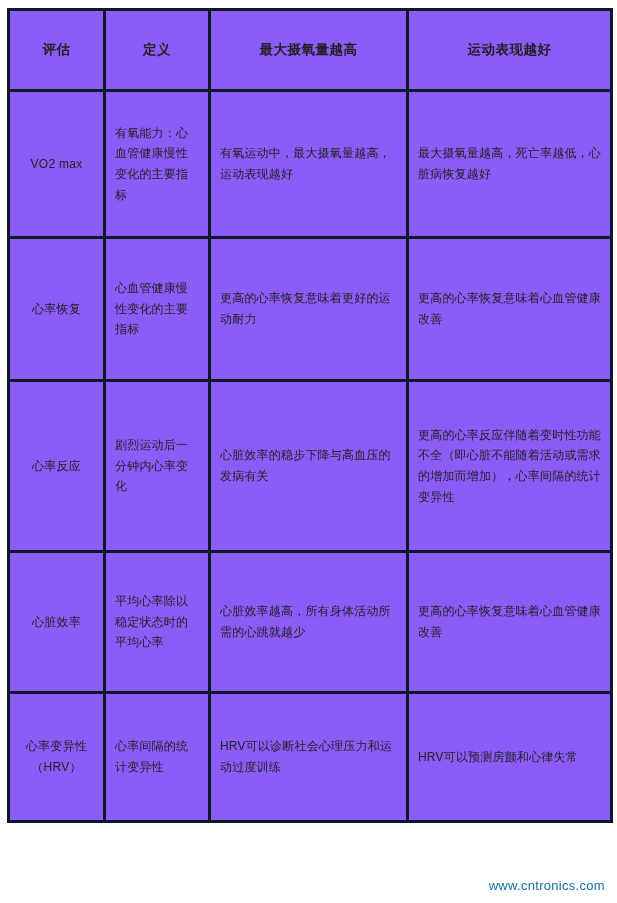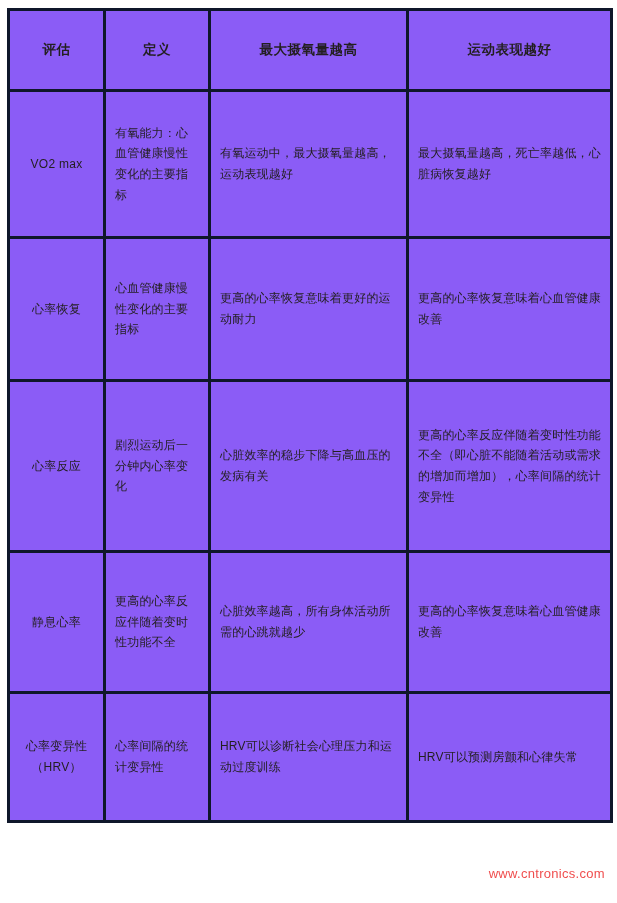--- a/index.html
+++ b/index.html
@@ -66,23 +66,23 @@
   tr.r0 td { height: 132px; }
   tr.r1 td { height: 118px; }
   tr.r2 td { height: 128px; }
   tr.r3 td { height: 156px; }
   tr.r4 td { height: 126px; }
   tr.r5 td { height: 114px; }
 
   .watermark {
     position: absolute;
     right: 12px;
-    bottom: 22px;
+    bottom: 10px;
     font-size: 13px;
-    color: #ef4444;
+    color: #0369a1;
     font-family: "Liberation Sans", sans-serif;
     letter-spacing: 0.3px;
     opacity: 0.95;
   }
 </style>
 </head>
 <body>
 
 <div class="page">
 
@@ -114,22 +114,22 @@
         <td class="col-fit">更高的心率恢复意味着更好的运动耐力</td>
         <td class="col-health">更高的心率恢复意味着心血管健康改善</td>
       </tr>
       <tr class="r3">
         <td class="col-name">心率反应</td>
         <td class="col-def">剧烈运动后一分钟内心率变化</td>
         <td class="col-fit">心脏效率的稳步下降与高血压的发病有关</td>
         <td class="col-health">更高的心率反应伴随着变时性功能不全（即心脏不能随着活动或需求的增加而增加），心率间隔的统计变异性</td>
       </tr>
       <tr class="r4">
-        <td class="col-name">静息心率</td>
-        <td class="col-def">更高的心率反应伴随着变时性功能不全</td>
+        <td class="col-name">心脏效率</td>
+        <td class="col-def">平均心率除以稳定状态时的平均心率</td>
         <td class="col-fit">心脏效率越高，所有身体活动所需的心跳就越少</td>
         <td class="col-health">更高的心率恢复意味着心血管健康改善</td>
       </tr>
       <tr class="r5">
         <td class="col-name">心率变异性（HRV）</td>
         <td class="col-def">心率间隔的统计变异性</td>
         <td class="col-fit">HRV可以诊断社会心理压力和运动过度训练</td>
         <td class="col-health">HRV可以预测房颤和心律失常</td>
       </tr>
     </tbody>

